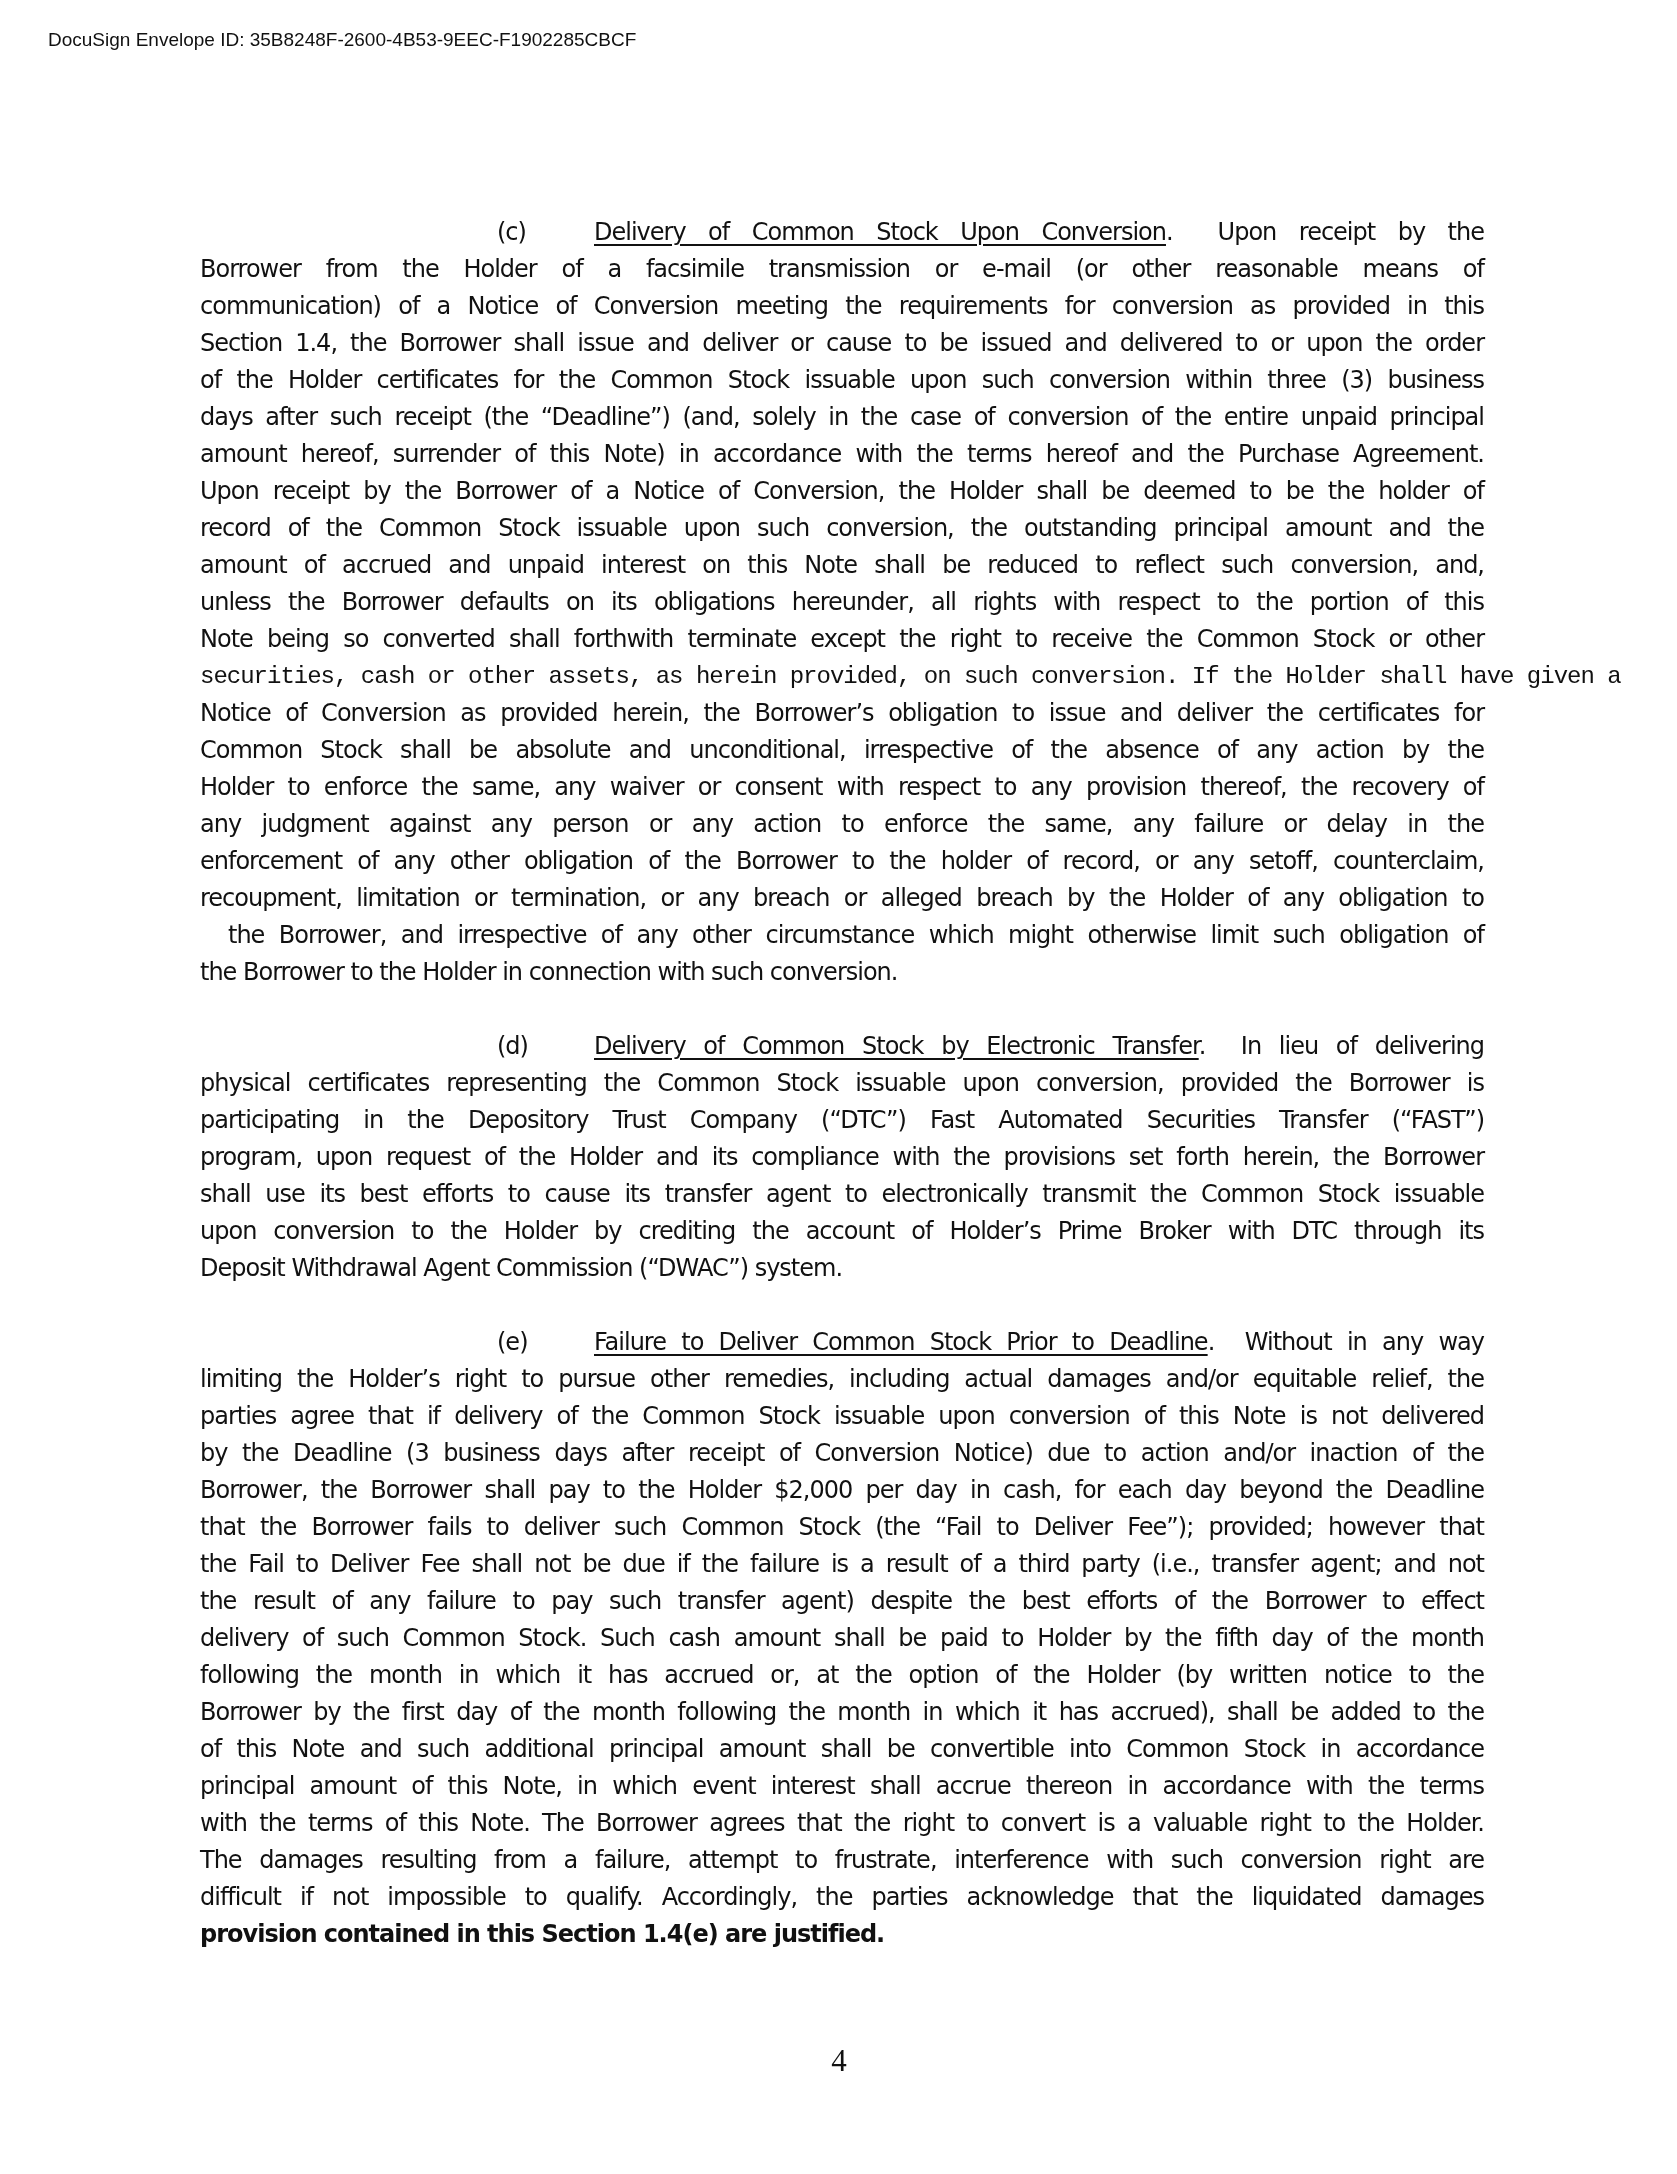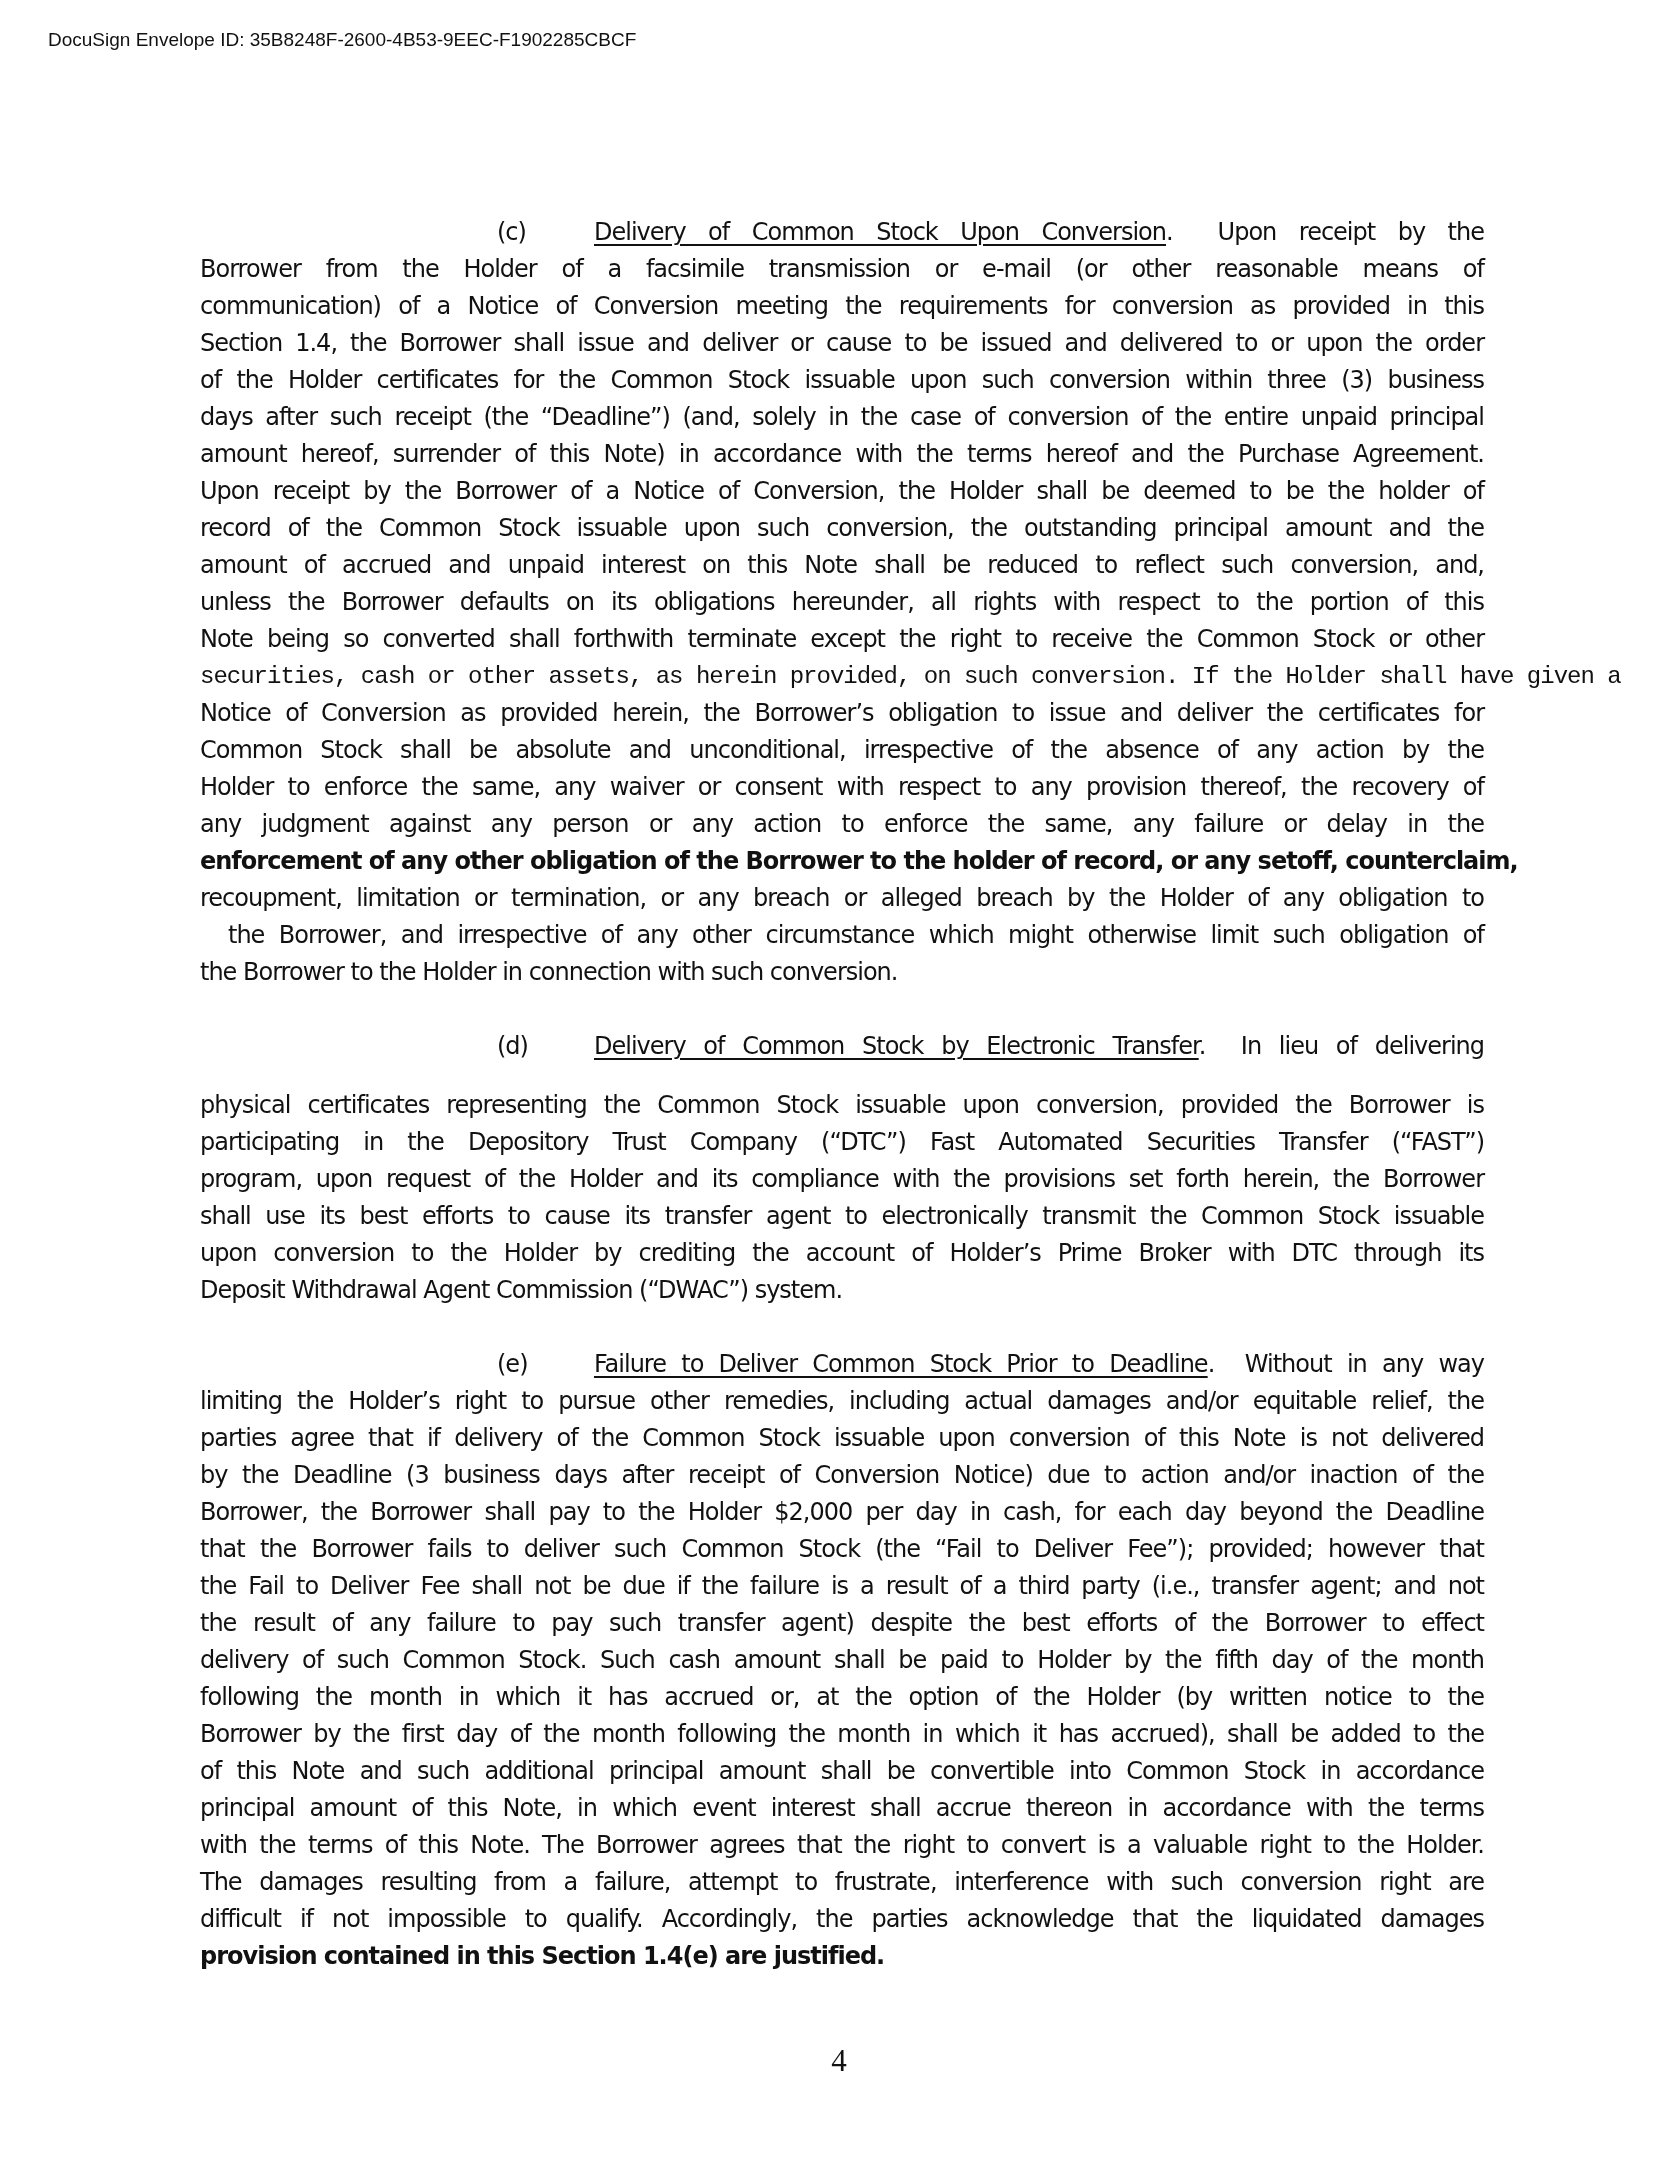--- a/index.html
+++ b/index.html
@@ -93,29 +93,29 @@
     <span class="line" style="letter-spacing: -1px;">Upon receipt by the Borrower of a Notice of Conversion, the Holder shall be deemed to be the holder of</span>
     <span class="line" style="letter-spacing: -1px;">record of the Common Stock issuable upon such conversion, the outstanding principal amount and the</span>
     <span class="line" style="letter-spacing: -1px;">amount of accrued and unpaid interest on this Note shall be reduced to reflect such conversion, and,</span>
     <span class="line" style="letter-spacing: -1px;">unless the Borrower defaults on its obligations hereunder, all rights with respect to the portion of this</span>
     <span class="line" style="letter-spacing: -1px;">Note being so converted shall forthwith terminate except the right to receive the Common Stock or other</span>
     <span class="line" style="letter-spacing: -1px; font-family: Liberation Mono, monospace;">securities, cash or other assets, as herein provided, on such conversion.  If the Holder shall have given a</span>
     <span class="line" style="letter-spacing: -1px;">Notice of Conversion as provided herein, the Borrower’s obligation to issue and deliver the certificates for</span>
     <span class="line" style="letter-spacing: -1px;">Common Stock shall be absolute and unconditional, irrespective of the absence of any action by the</span>
     <span class="line" style="letter-spacing: -1px;">Holder to enforce the same, any waiver or consent with respect to any provision thereof, the recovery of</span>
     <span class="line" style="letter-spacing: -1px;">any judgment against any person or any action to enforce the same, any failure or delay in the</span>
-    <span class="line" style="letter-spacing: -1px; font-weight: bold;">enforcement of any other obligation of the Borrower to the holder of record, or any setoff, counterclaim,</span>
+    <span class="line" style="letter-spacing: -1px;">enforcement of any other obligation of the Borrower to the holder of record, or any setoff, counterclaim,</span>
     <span class="line" style="letter-spacing: -1px;">recoupment, limitation or termination, or any breach or alleged breach by the Holder of any obligation to</span>
     <span class="line" style="letter-spacing: -1px; margin-left: 28px;">the Borrower, and irrespective of any other circumstance which might otherwise limit such obligation of</span>
     <span class="line last" style="letter-spacing: -1px;">the Borrower to the Holder in connection with such conversion.</span>
   </div>
 
   <div class="para">
     <span class="line first" style="letter-spacing: -1px;"><span class="enum">(d)</span><span class="heading">Delivery of Common Stock by Electronic Transfer</span><span>.</span>&nbsp;&nbsp;<span>In lieu of delivering</span></span>
-    <span class="line" style="letter-spacing: -1px; margin-top: 22px;">physical certificates representing the Common Stock issuable upon conversion, provided the Borrower is</span>
+    <span class="line" style="letter-spacing: -1px;">physical certificates representing the Common Stock issuable upon conversion, provided the Borrower is</span>
     <span class="line" style="letter-spacing: -1px;">participating in the Depository Trust Company (“DTC”) Fast Automated Securities Transfer (“FAST”)</span>
     <span class="line" style="letter-spacing: -1px;">program, upon request of the Holder and its compliance with the provisions set forth herein, the Borrower</span>
     <span class="line" style="letter-spacing: -1px;">shall use its best efforts to cause its transfer agent to electronically transmit the Common Stock issuable</span>
     <span class="line" style="letter-spacing: -1px;">upon conversion to the Holder by crediting the account of Holder’s Prime Broker with DTC through its</span>
     <span class="line last" style="letter-spacing: -1px;">Deposit Withdrawal Agent Commission (“DWAC”) system.</span>
   </div>
 
   <div class="para">
     <span class="line first" style="letter-spacing: -1px;"><span class="enum">(e)</span><span class="heading">Failure to Deliver Common Stock Prior to Deadline</span><span>.</span>&nbsp;&nbsp;<span>Without in any way</span></span>
     <span class="line" style="letter-spacing: -1px;">limiting the Holder’s right to pursue other remedies, including actual damages and/or equitable relief, the</span>

